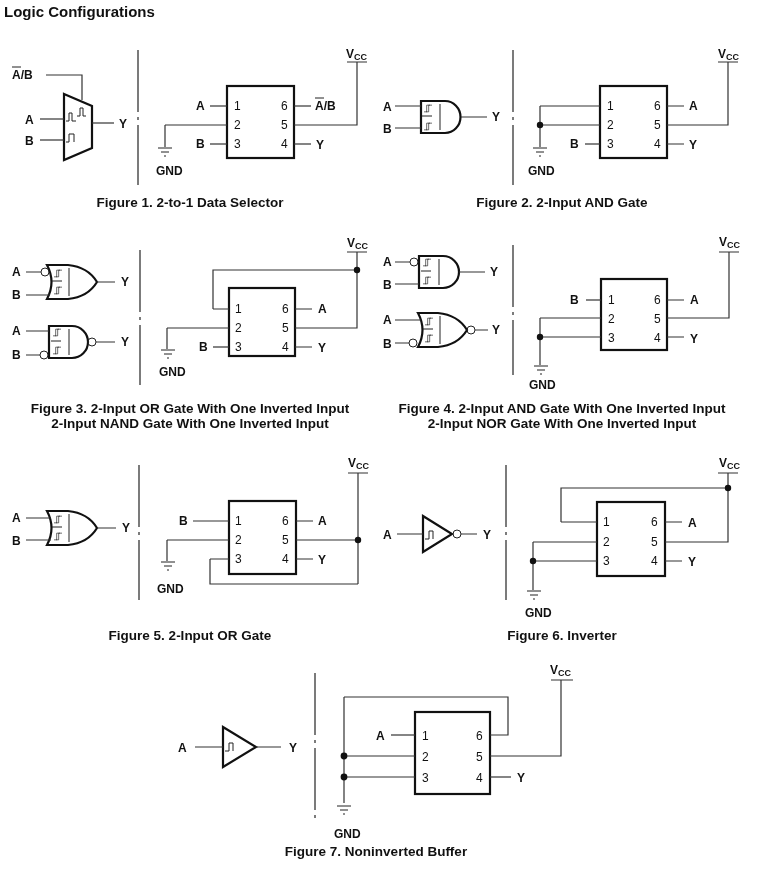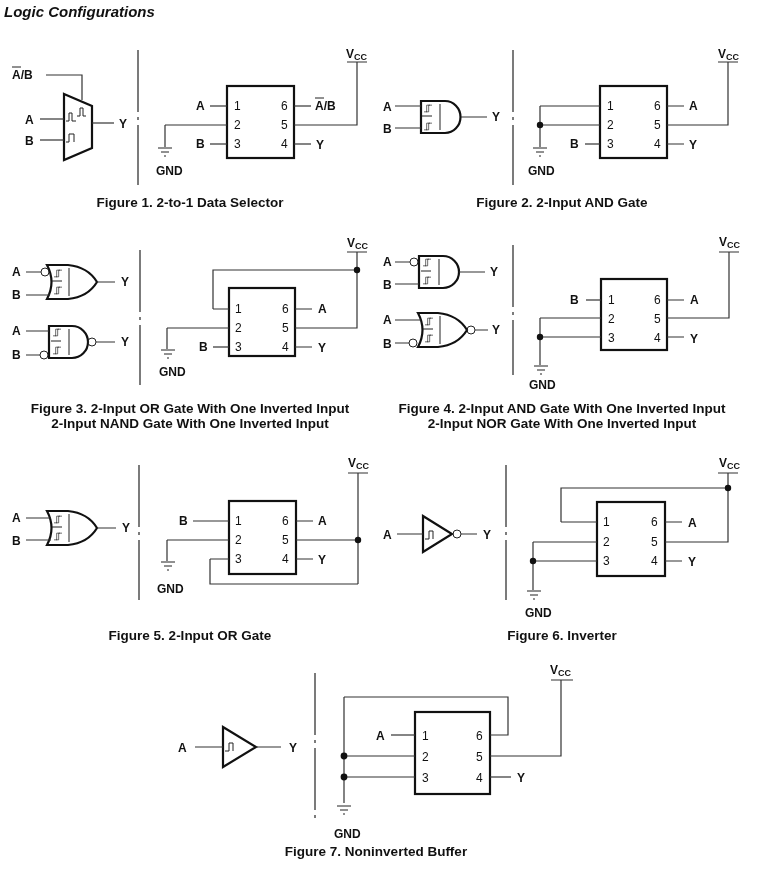--- a/index.html
+++ b/index.html
@@ -1,18 +1,18 @@
 <!DOCTYPE html>
 <html><head>
 <meta charset="utf-8">
 <style>
   html, body { margin: 0; padding: 0; background: #ffffff; }
   body { width: 759px; height: 872px; position: relative; overflow: hidden;
          font-family: "Liberation Sans", sans-serif; color: #111; }
-  .title { position: absolute; left: 4px; top: 3px; font-weight: bold; font-size: 15px; font-style: italic; }
+  .title { position: absolute; left: 4px; top: 3px; font-weight: bold; font-size: 15px; }
   svg { position: absolute; left: 0; top: 0; }
   svg text { font-family: "Liberation Sans", sans-serif; fill: #111; }
   .lbl { font-weight: bold; font-size: 12px; }
   .pin { font-size: 12px; }
   .cap { font-weight: bold; font-size: 13.5px; }
   .wire { stroke: #333; stroke-width: 1.2; fill: none; }
   .body { stroke: #111; stroke-width: 2.2; fill: #fff; }
   .thin { stroke: #222; stroke-width: 1; fill: none; }
   .sep { stroke: #444; stroke-width: 1.4; fill: none; stroke-dasharray: 62 5 3 5; }
   .dot { fill: #111; }

